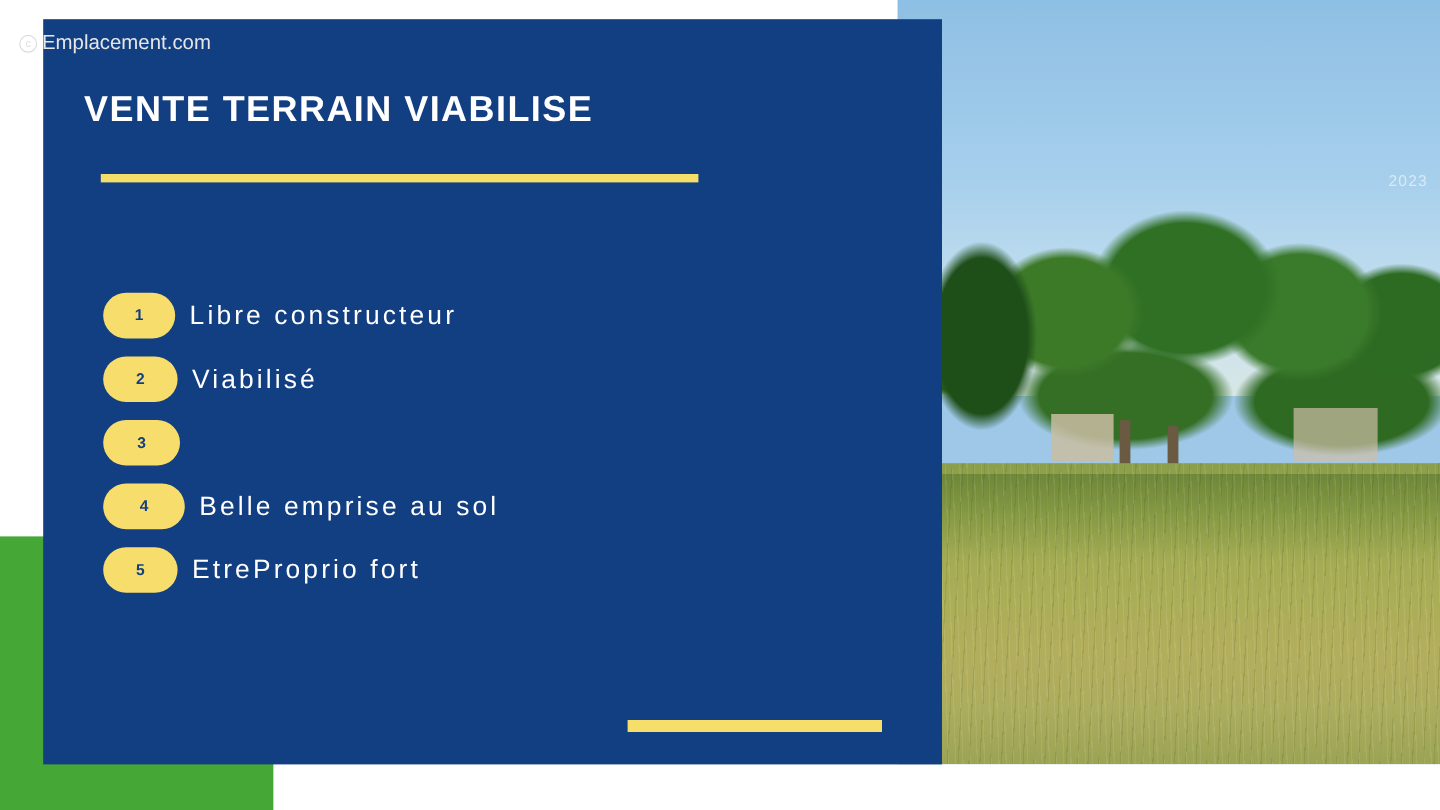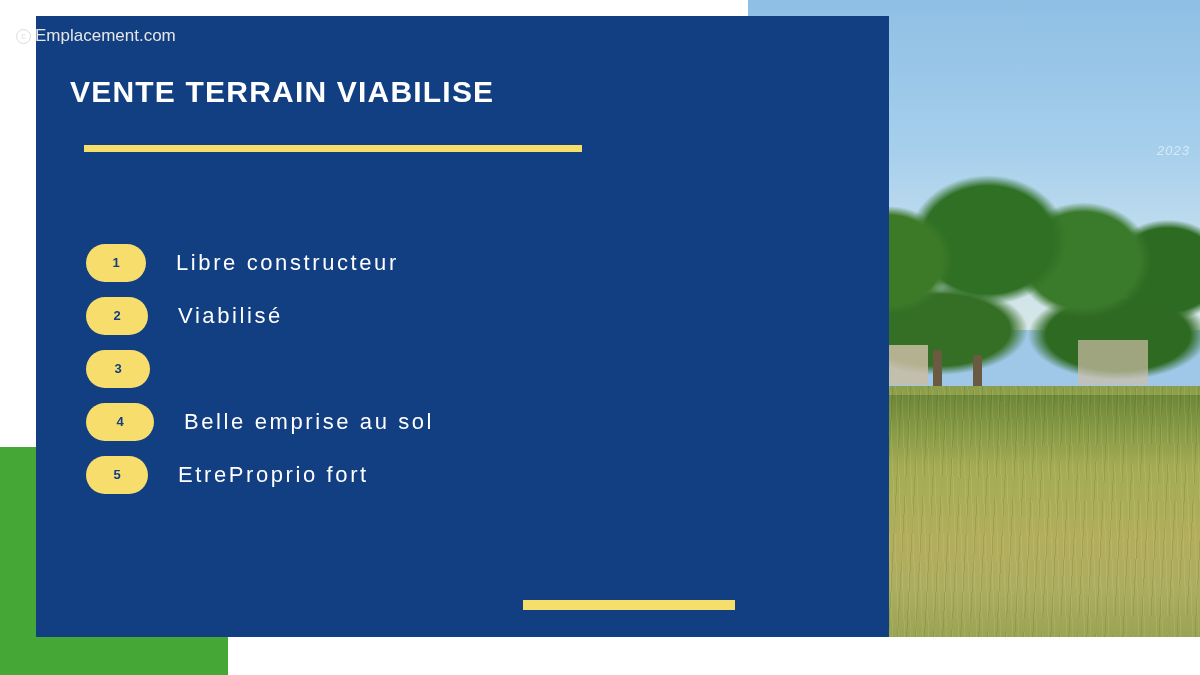--- a/index.html
+++ b/index.html
@@ -138,31 +138,31 @@
     opacity: .7;
   }
   .photo-datestamp {
     position: absolute;
     right: 10px;
     top: 143px;
     color: rgba(255,255,255,0.55);
     font-size: 13px;
     letter-spacing: 1px;
     font-family: "Liberation Sans", sans-serif;
-    font-style: italic;
   }
 
   
   .panel {
     position: absolute;
     left: 36px;
     top: 16px;
-    width: 853px;
+    width: 713px;
     height: 621px;
     background: #123e82;
+    padding-left: 36px;
   }
   .panel-title {
     position: absolute;
     left: 34px;
     top: 59px;
     color: #ffffff;
     font-size: 30px;
     font-weight: bold;
     letter-spacing: 1.2px;
     font-family: "Liberation Sans", sans-serif;
@@ -205,21 +205,21 @@
     align-items: center;
     justify-content: center;
     font-size: 13px;
     font-weight: bold;
     flex: none;
   }
   .bullet-text {
     color: #ffffff;
     font-size: 22px;
     letter-spacing: 2.6px;
-    margin-left: 30px;
+    margin-left: 12px;
     font-family: "Liberation Sans", sans-serif;
     white-space: nowrap;
   }
 
   
   .watermark {
     position: absolute;
     left: 16px;
     top: 26px;
     display: flex;

